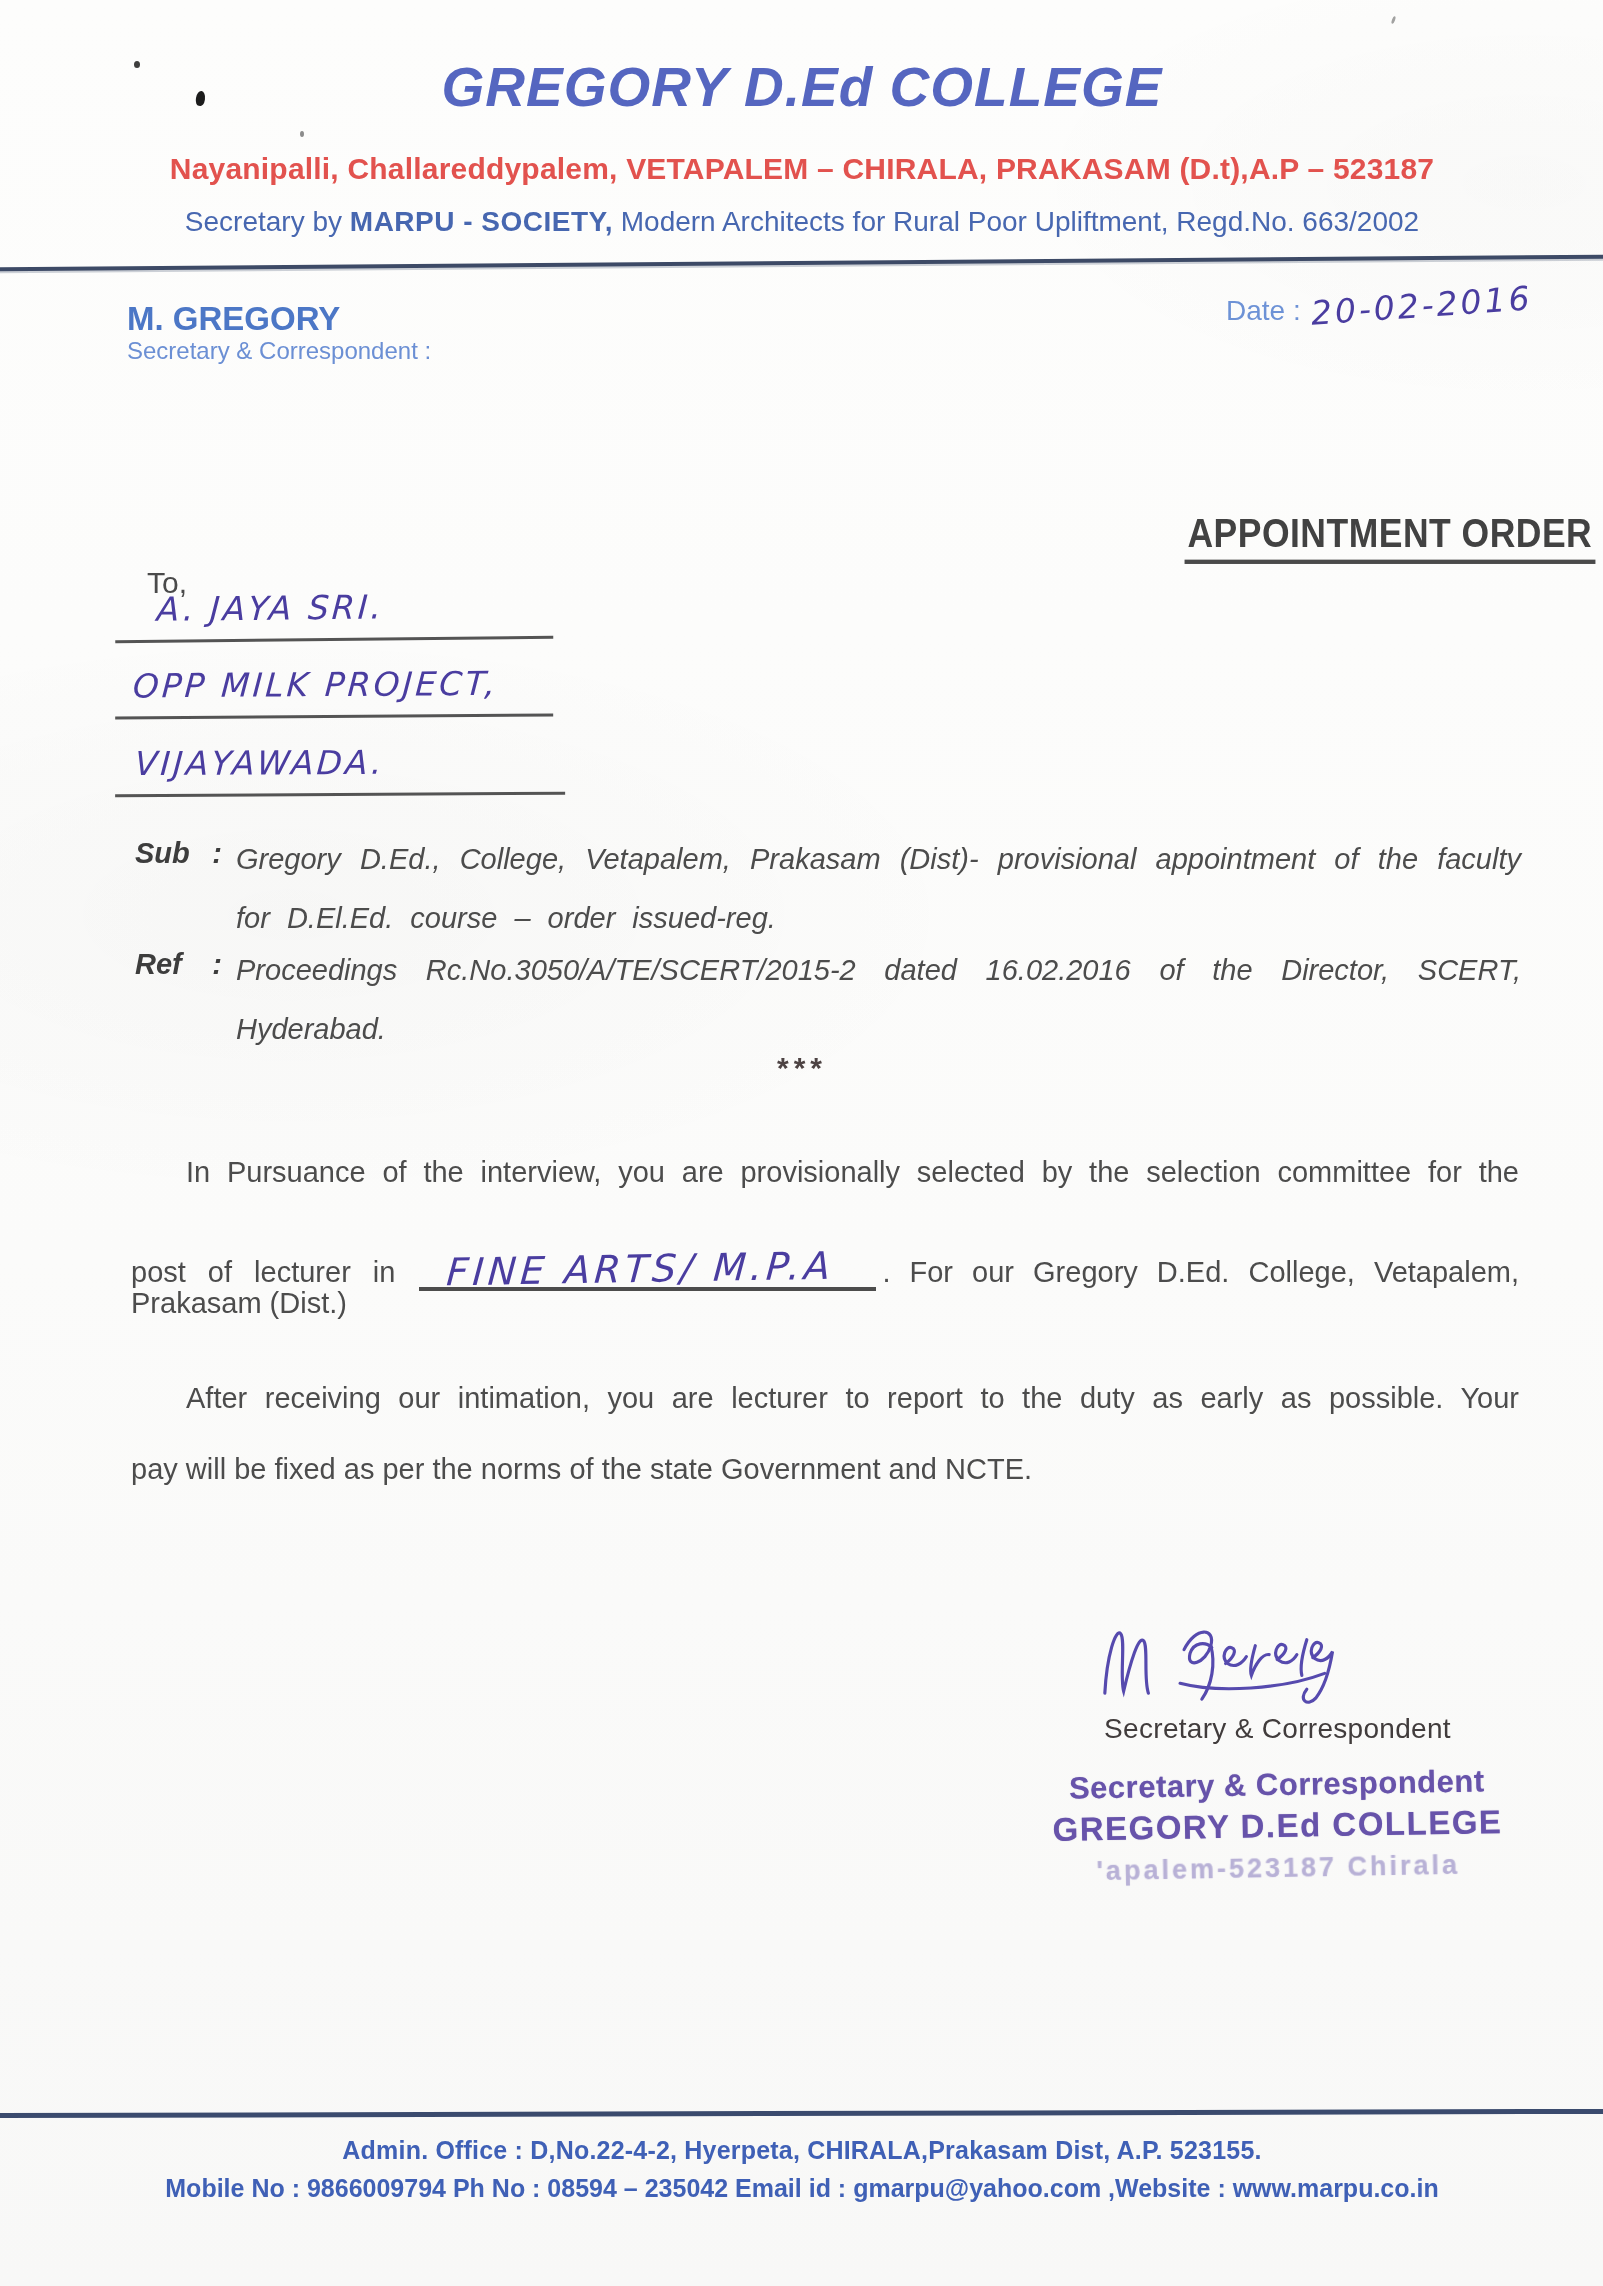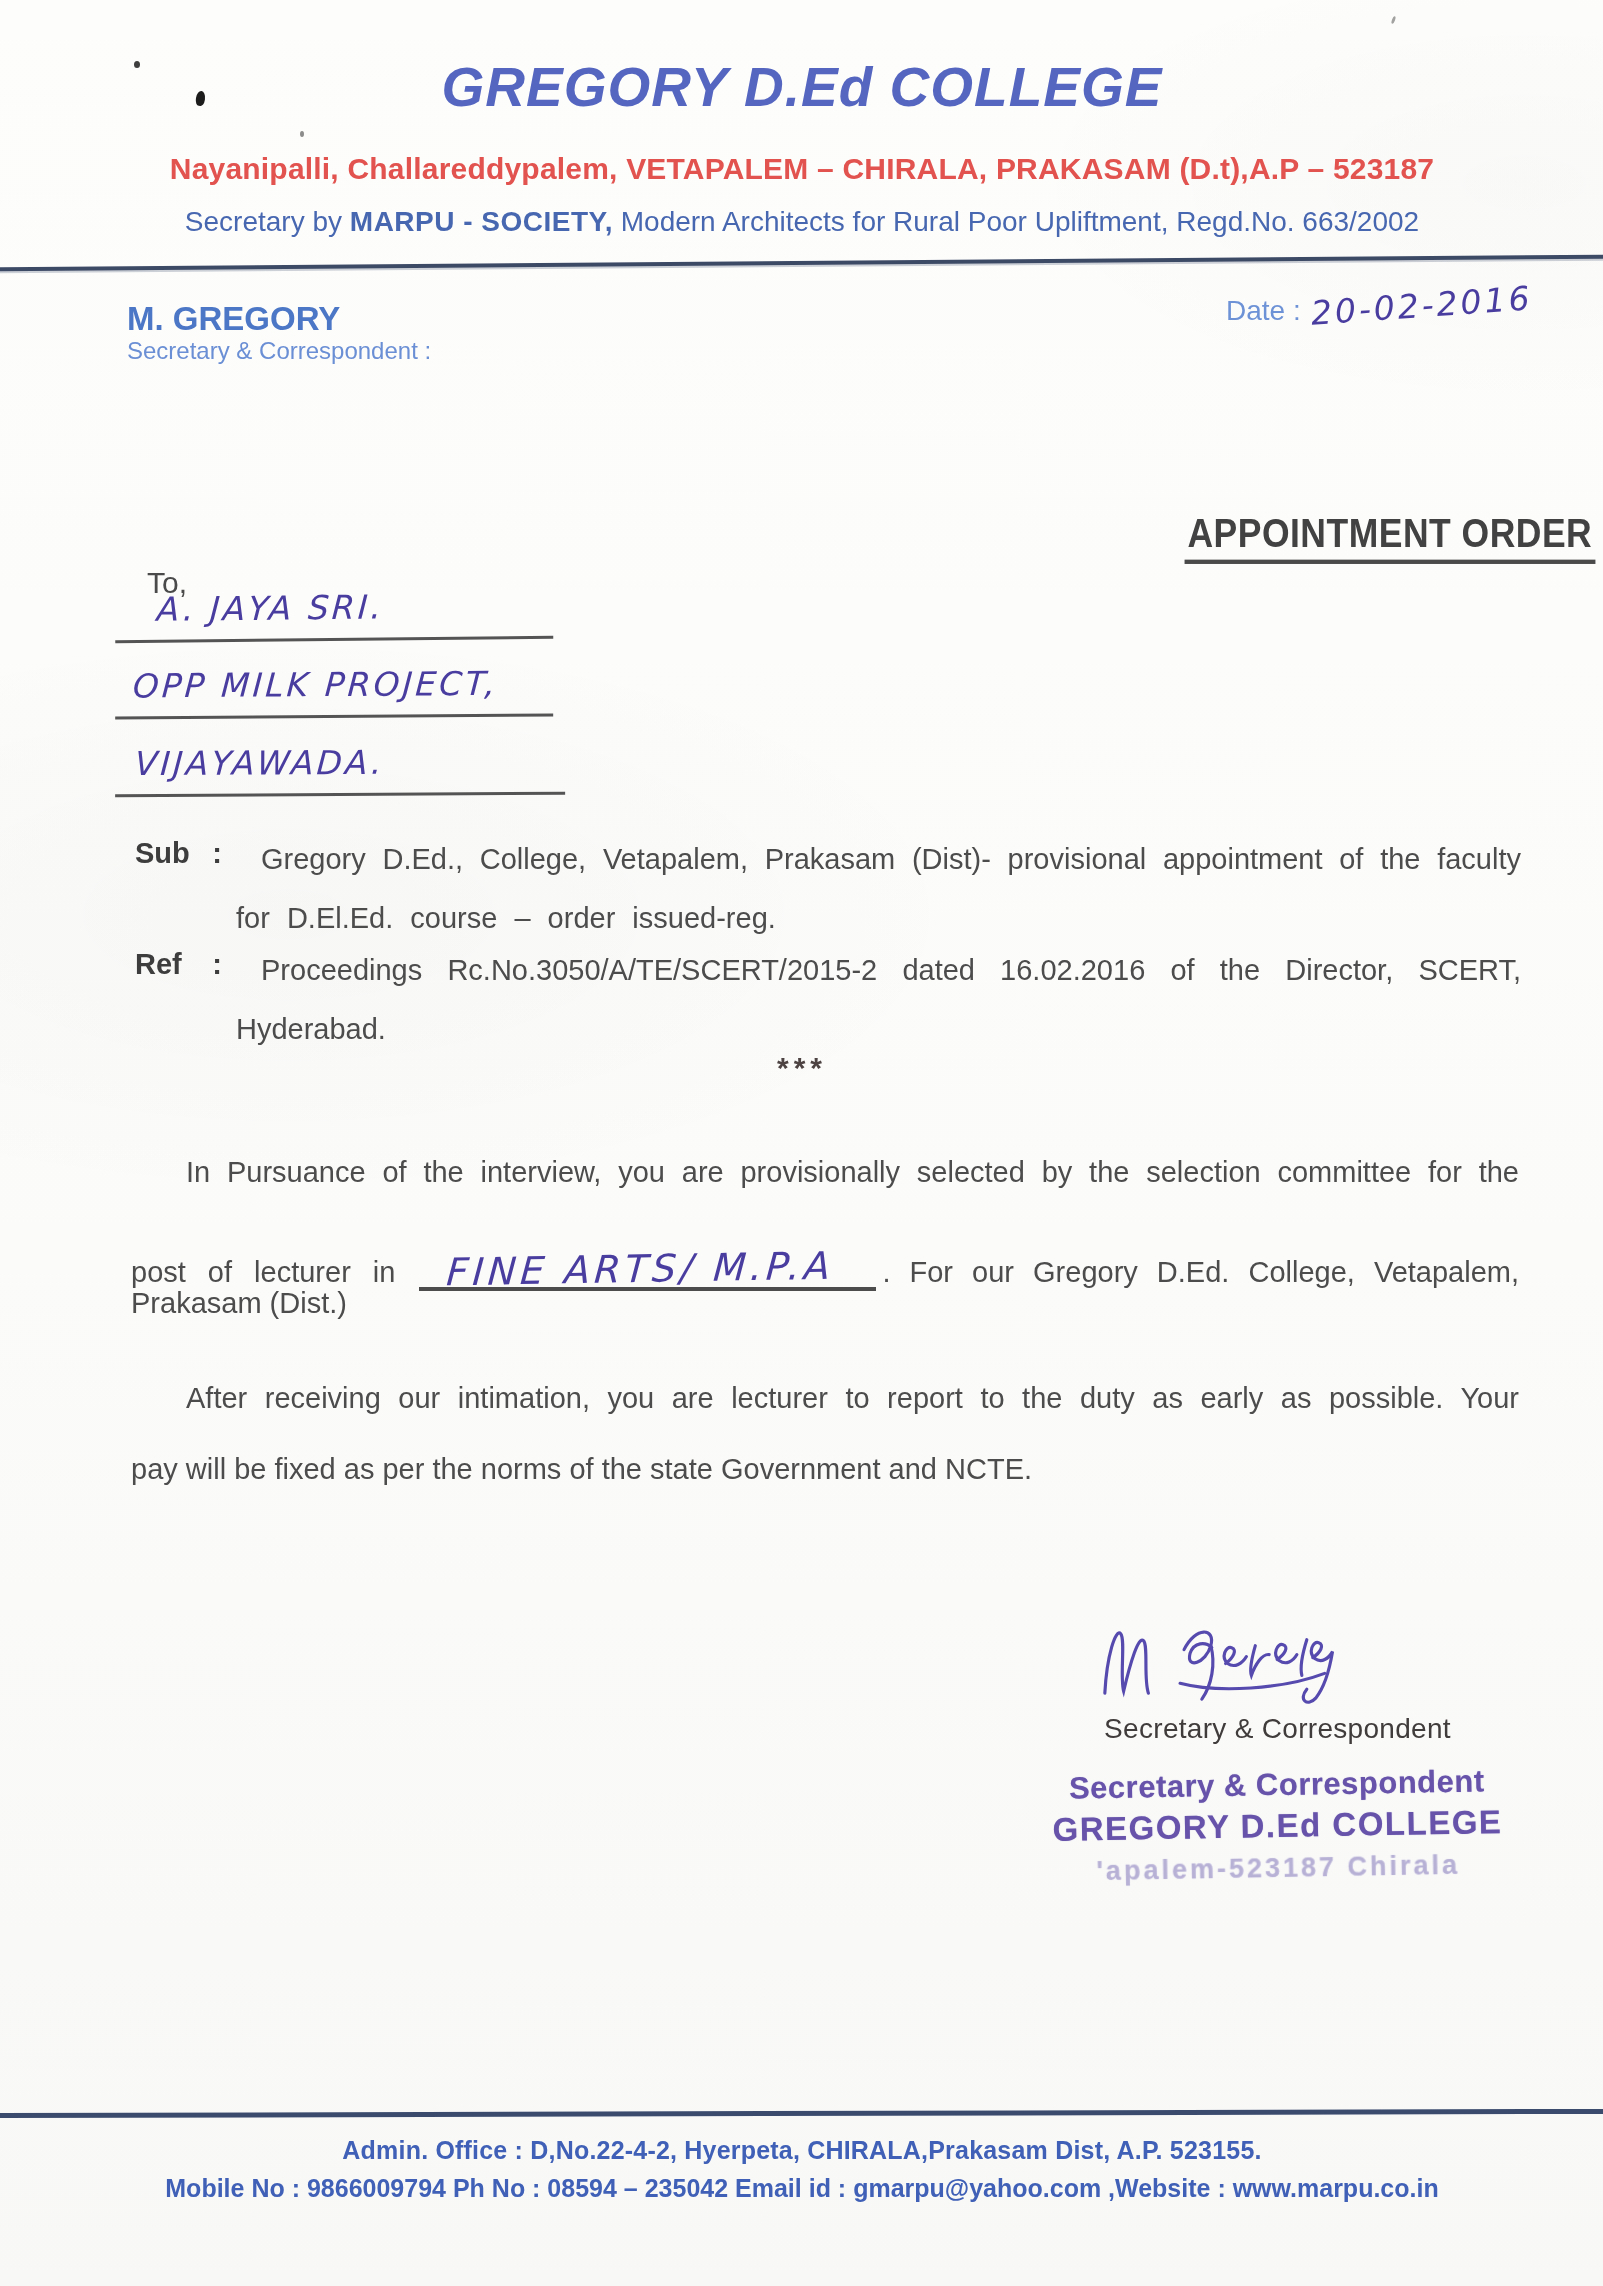--- a/index.html
+++ b/index.html
@@ -65,24 +65,24 @@
     position:absolute; left:115px; width:438px; height:53px;
     border-bottom:3px solid #545454;
     font-size:33px; white-space:nowrap;
   }
   .recipient-line .hand { display:inline-block; transform:skewX(-4deg); }
   .rcpt1 { top:588px; transform:rotate(-0.6deg); padding-left:42px; }
   .rcpt2 { top:665px; transform:rotate(-0.4deg); padding-left:18px; }
   .rcpt3 { top:743px; width:450px; transform:rotate(-0.3deg); padding-left:20px; }
 
   .meta-block { position:absolute; left:135px; width:1386px; font-size:29px; color:#4c4c4c; }
-  .meta-grid { display:grid; grid-template-columns:63px 34px 1fr; column-gap:2px; }
+  .meta-grid { display:grid; grid-template-columns:63px 34px 1fr; column-gap:2px;font-style:italic; }
   .meta-label { font-weight:bold; color:#3d3d3d; }
   .meta-colon { font-weight:bold; color:#3d3d3d; text-align:center; }
-  .jline { text-align:justify; text-align-last:justify;margin-left:25px; }
+  .jline { text-align:justify; text-align-last:justify; }
   .meta-line2 { margin-top:14px; word-spacing:9px; }
   .sub-block { top:837px; }
   .ref-block { top:948px; }
   .meta-text { line-height:1.55; }
 
   .stars { position:absolute; top:1051px; left:0; width:100%; text-align:center;
     font-size:30px; font-weight:bold; color:#4d4343; letter-spacing:5px; }
 
   .body-line {
     position:absolute; left:131px; width:1388px; font-size:29px; color:#4c4c4c;

